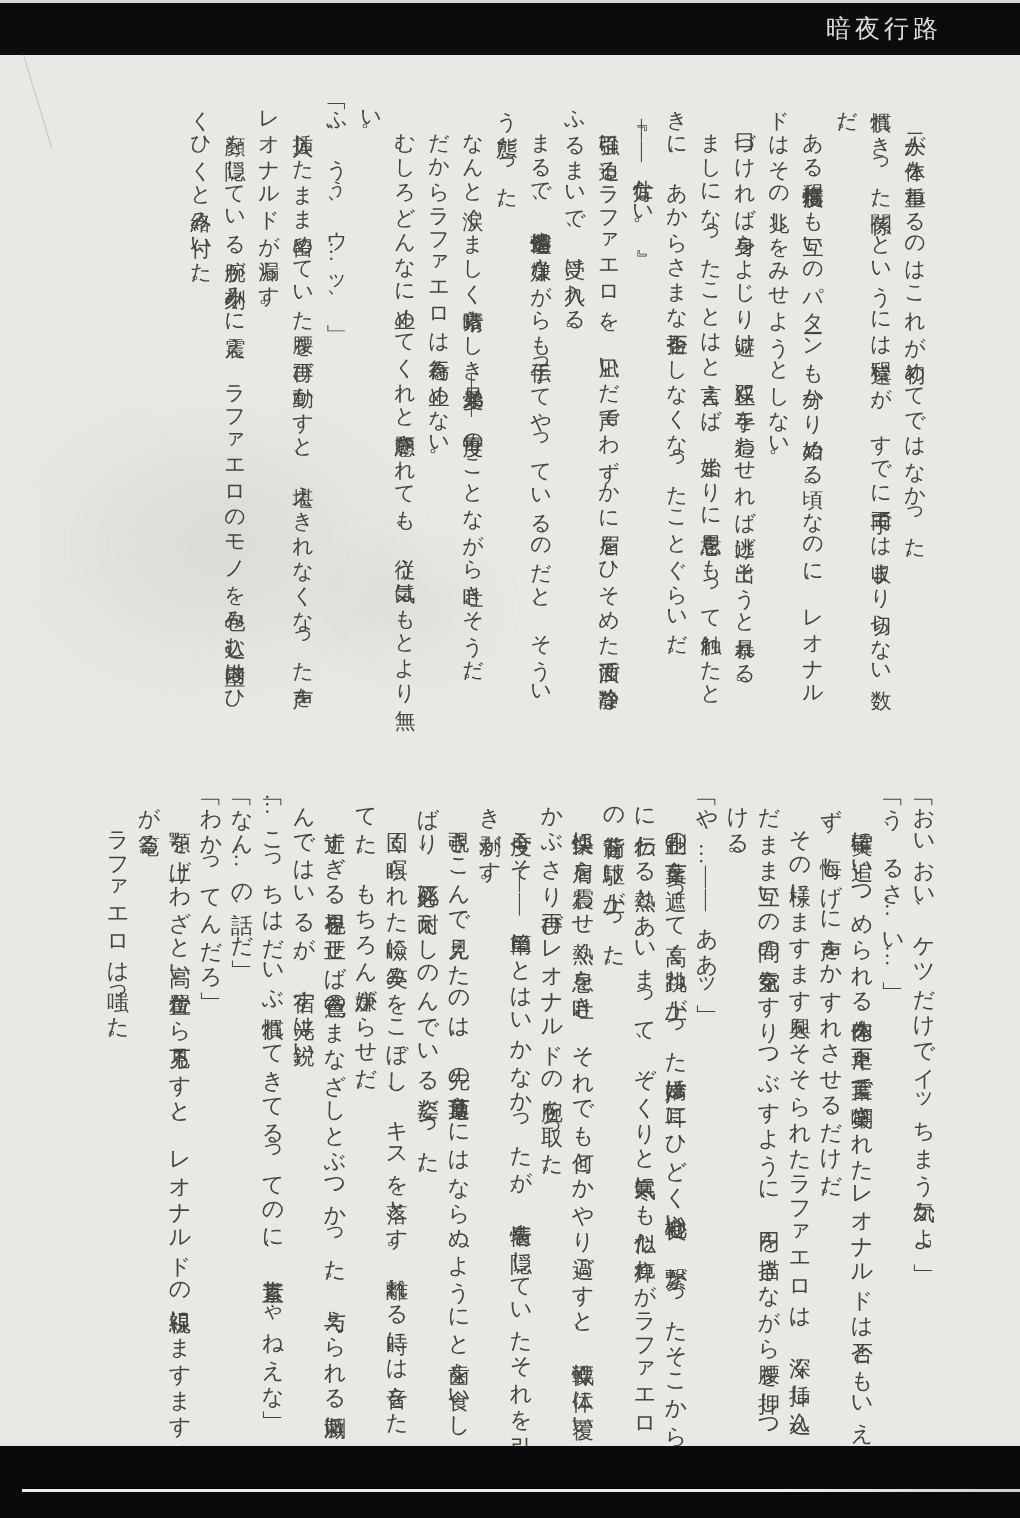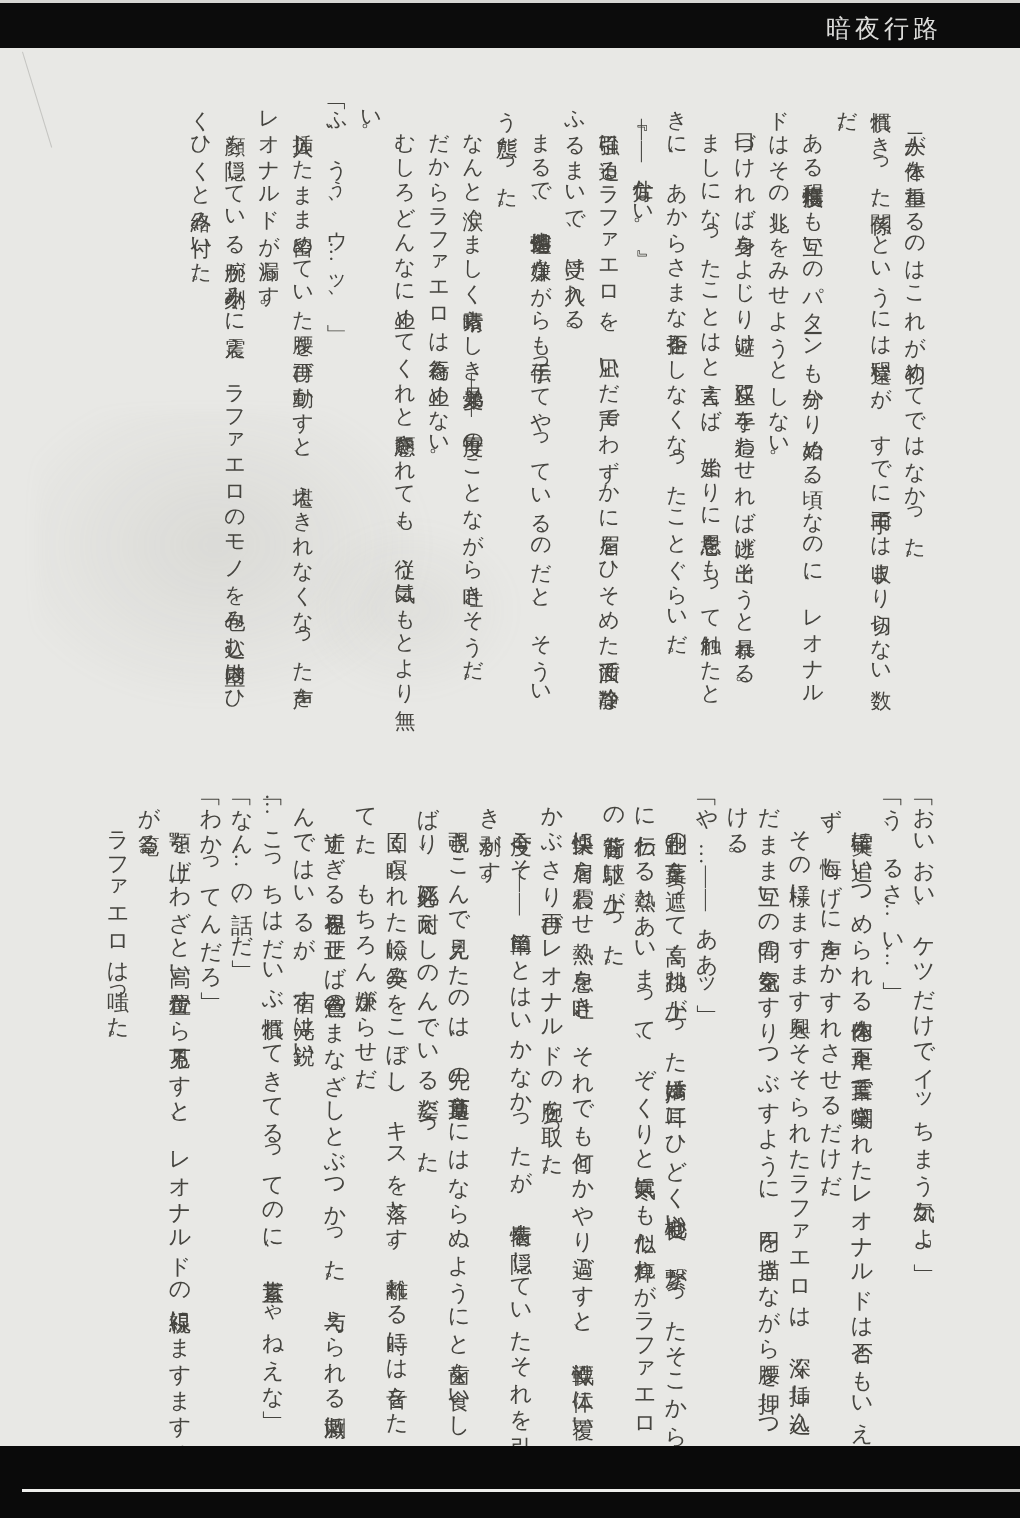--- a/index.html
+++ b/index.html
@@ -16,21 +16,21 @@
       linear-gradient(90deg, #ececе9 0, #f3f3f0 3%, #f5f5f2 50%, #f3f3f0 97%, #ededea 100%),
       #f4f4f1;
     font-family: "Liberation Serif", "DejaVu Serif", serif;
   }
   
   .top-sliver {
     position: absolute; top: 0; left: 0; width: 100%; height: 3px;
     background: #d6d6d3;
   }
   .top-band {
-    position: absolute; top: 3px; left: 0; width: 100%; height: 45px;
+    position: absolute; top: 3px; left: 0; width: 100%; height: 52px;
     background: #0c0c0c;
   }
   .title {
     position: absolute; top: 9px; right: 78px;
     font-size: 25px; letter-spacing: 4px;
     color: #dcdcda;
     white-space: nowrap;
   }
   .bottom-band {
     position: absolute; left: 0; top: 1446px; width: 100%; height: 72px;

